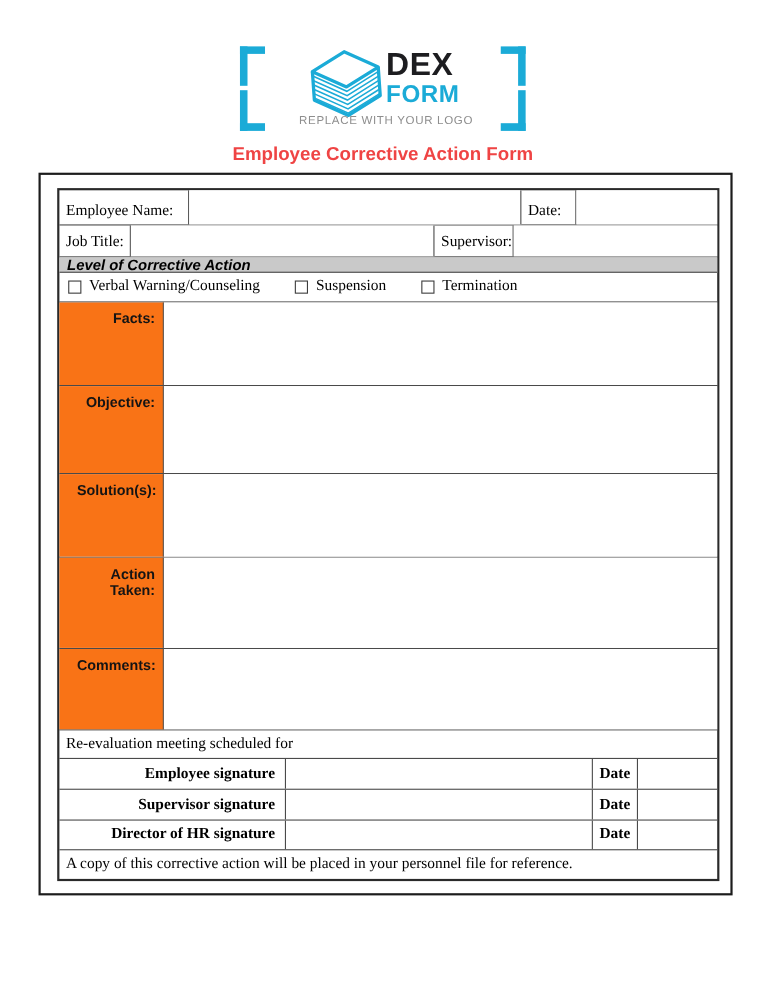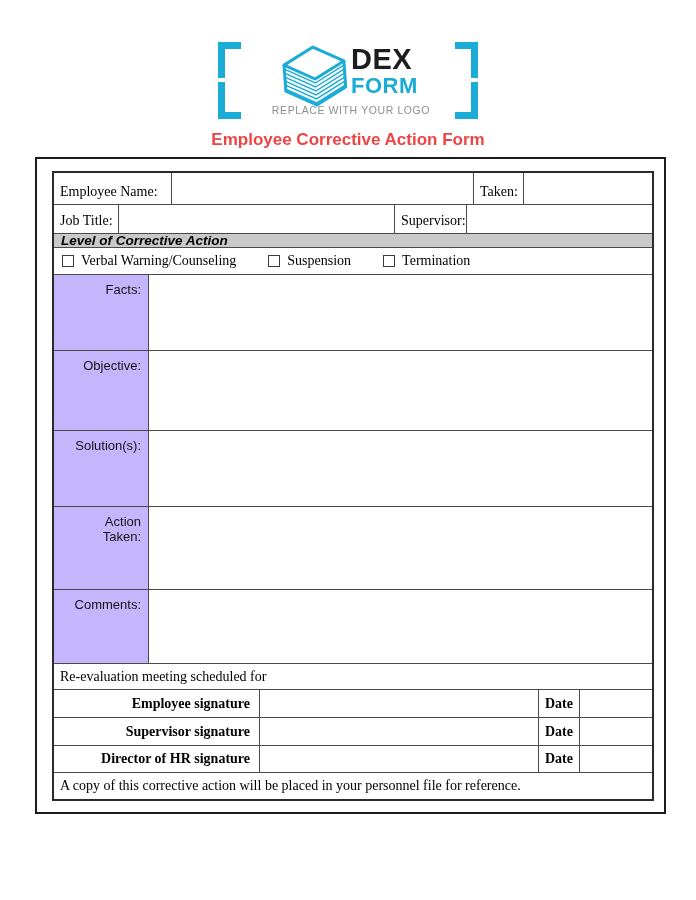--- a/index.html
+++ b/index.html
@@ -67,22 +67,22 @@
   }
 
   .check-row { display: flex; align-items: center; padding-left: 8px; gap: 32px; }
   .check-item { display: flex; align-items: center; }
   .checkbox {
     width: 12px; height: 12px; border: 1px solid #3c3c3c;
     background: #fff; margin-right: 7px; flex: 0 0 auto;
   }
 
   .section-label {
-    width: 95px; flex: 0 0 auto; background: #c4b5fd;
-    font-family: "Liberation Sans", sans-serif; font-weight: normal; font-size: 13px;
+    width: 95px; flex: 0 0 auto; background: #f97316;
+    font-family: "Liberation Sans", sans-serif; font-weight: bold; font-size: 13px;
     text-align: right; padding: 7px 7px 0 16px; color: #141414;
   }
   .section-body { flex: 1; background: #fff; }
 
   .reeval-row { display: flex; align-items: center; padding-left: 6px; }
   .reeval-fill { flex: 1; align-self: stretch; }
 
   .sig-label {
     width: 206px; flex: 0 0 auto;
     font-weight: bold; display: flex; align-items: center;
@@ -171,21 +171,21 @@
 
   <div class="doc-title">Employee Corrective Action Form</div>
 
   <div class="outer-frame"></div>
 
   <div class="form-table">
 
     <div class="row h-r1">
       <div class="cell lbl-bottom w-empname">Employee Name:</div>
       <div class="cell blank-cell w-empname-input"></div>
-      <div class="cell lbl-bottom w-date-label">Taken:</div>
+      <div class="cell lbl-bottom w-date-label">Date:</div>
       <div class="cell blank-cell w-date-input"></div>
     </div>
 
     <div class="row h-r2">
       <div class="cell lbl-bottom w-jobtitle">Job Title:</div>
       <div class="cell blank-cell w-jobtitle-input"></div>
       <div class="cell lbl-bottom w-sup-label">Supervisor:</div>
       <div class="cell blank-cell w-sup-input"></div>
     </div>
 

